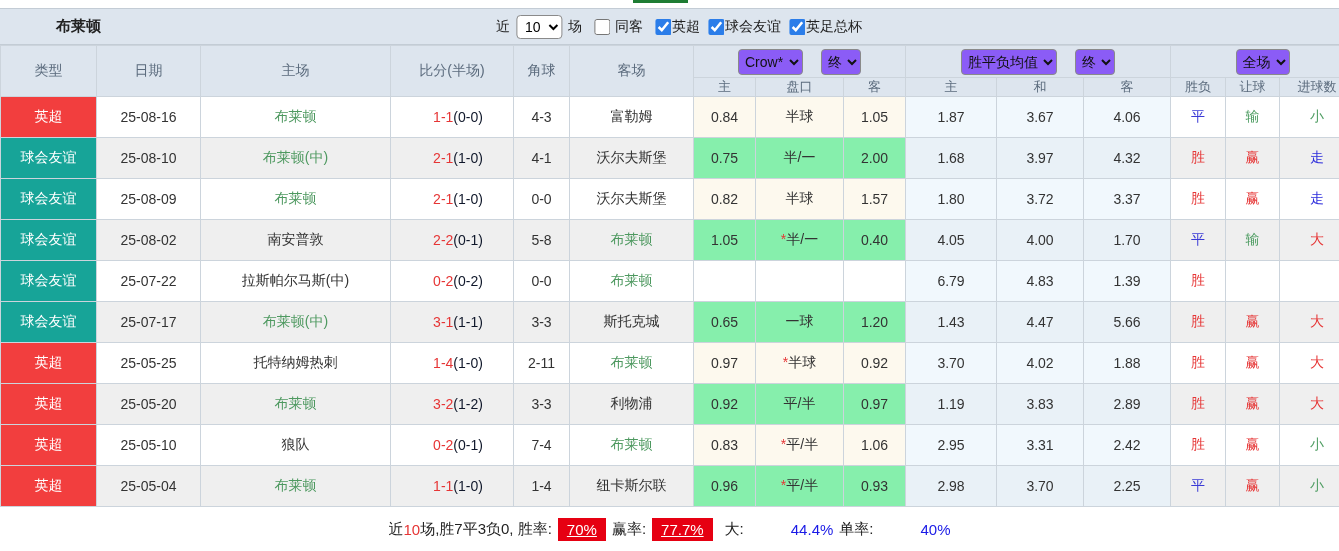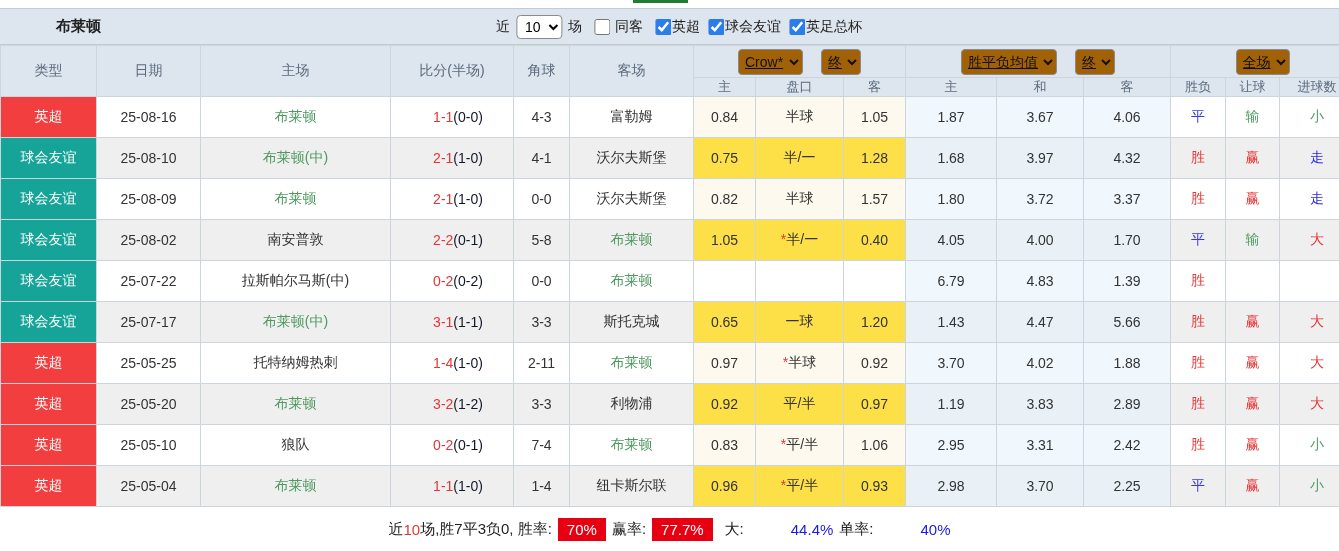--- a/index.html
+++ b/index.html
@@ -34,45 +34,45 @@
   }
 
   
   table { border-collapse: collapse; table-layout: fixed; width: 1354px; text-align: center; }
   th, td { border: 1px solid #ccd4dc; overflow: hidden; white-space: nowrap; }
   thead th { background: #dde5ee; color: #5b6b7d; font-weight: normal; font-size: 14px; }
   tr.hdr-selects th { height: 32px; }
   tr.hdr-sub th { height: 19px; font-size: 13px; }
   thead select {
     font-size: 14px; color: #111; padding: 3px 2px;
-    border: 1px solid #8a8a8a; border-radius: 4px; background: #a16207; margin: 0 9px; text-decoration: underline;
+    border: 1px solid #8a8a8a; border-radius: 4px; background: #8b5cf6; margin: 0 9px;
   }
   tbody tr { height: 41px; font-size: 14px; }
   tbody tr.row-odd  { background: #ffffff; }
   tbody tr.row-even { background: #efefef; }
   tbody tr.row-odd  td.col-crow { background: #fdf9ee; }
-  tbody tr.row-even td.col-crow { background: #fde047; }
+  tbody tr.row-even td.col-crow { background: #86efac; }
   tbody tr.row-odd  td.col-avg  { background: #f1f8fd; }
   tbody tr.row-even td.col-avg  { background: #e9f1f7; }
   tbody td.blank { background: transparent !important; }
 
   td.type-cell { color: #fff; font-size: 14px; }
   .self-team { color: var(--self-green, #4e9960); }
   .score-main { color: var(--score-red, #e63535); margin-left: 12px; }
   .score-half { color: #0f172a; }
   .hstar { color: var(--score-red, #e63535); }
 
   
   .summary {
     height: 45px; display: flex; align-items: center; justify-content: center;
     font-size: 15px; color: #222; white-space: nowrap;
   }
   .summary .red-txt { color: var(--score-red, #e63535); }
   .summary .badge {
-    color: #fff; padding: 3px 9px; margin: 0 6px; display: inline-block;
+    color: #fff; padding: 3px 9px; margin: 0 6px; display: inline-block; text-decoration: underline;
   }
   .summary .blue-val { color: var(--blue-val, #1a1ae6); margin-left: 47px; }
   .summary .seg { margin-left: 6px; }
 </style>
 </head>
 <body>
 
 <div class="top-strip">
   <div class="tab-accent" style="background: rgb(30, 124, 51);"></div>
 </div>
@@ -174,21 +174,21 @@
   </tr>
       <tr class="row-even">
     <td class="type-cell" style="background: rgb(23, 164, 152);">球会友谊</td>
     <td>25-08-10</td>
     <td><span class="self-team">布莱顿(中)</span></td>
     <td><span class="score-main">2-1</span><span class="score-half">(1-0)</span></td>
     <td>4-1</td>
     <td><span>沃尔夫斯堡</span></td>
     <td class="col-crow">0.75</td>
     <td class="col-crow"><span class="hstar"></span><span>半/一</span></td>
-    <td class="col-crow">1.28</td>
+    <td class="col-crow">2.00</td>
     <td class="col-avg">1.68</td>
     <td class="col-avg">3.97</td>
     <td class="col-avg">4.32</td>
     <td style="color: rgb(230, 53, 53);">胜</td>
     <td style="color: rgb(230, 53, 53);">赢</td>
     <td style="color: rgb(45, 45, 220);">走</td>
   </tr>
       <tr class="row-odd">
     <td class="type-cell" style="background: rgb(23, 164, 152);">球会友谊</td>
     <td>25-08-09</td>

